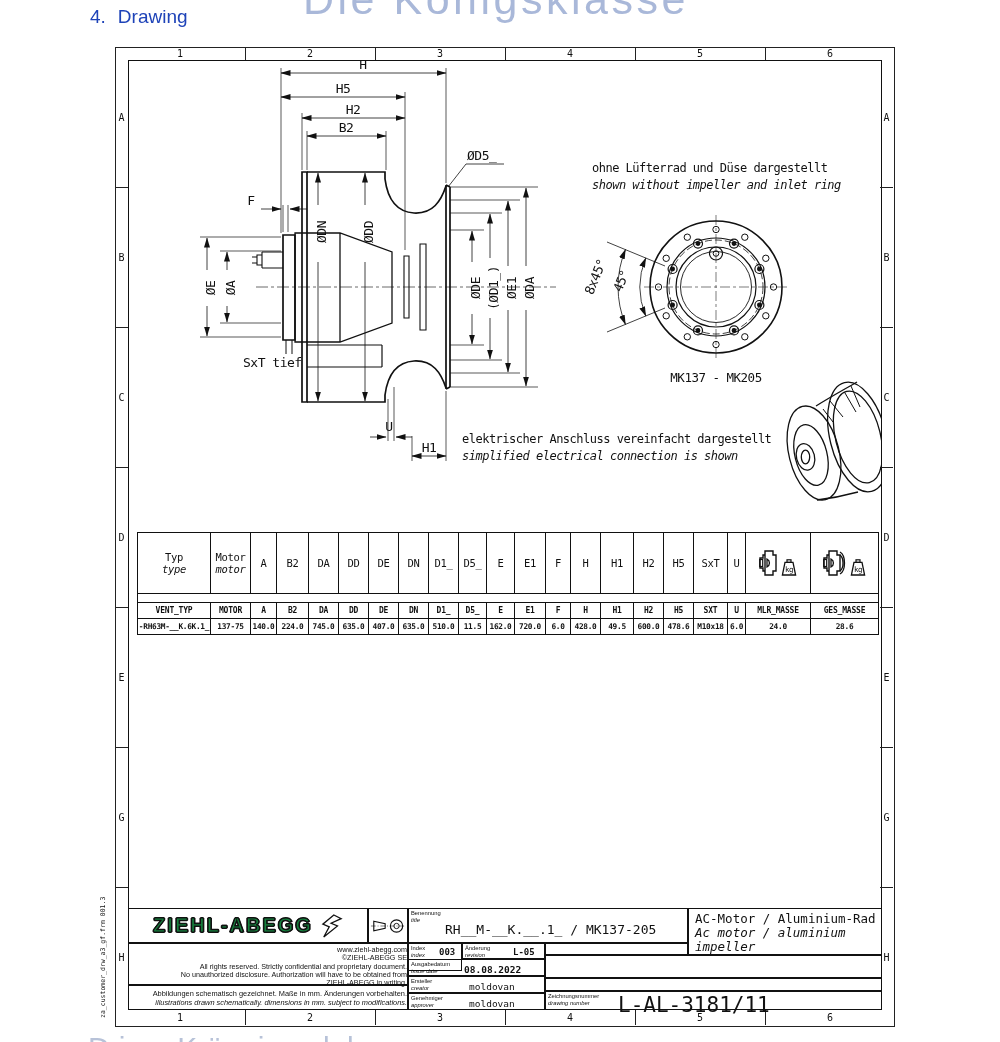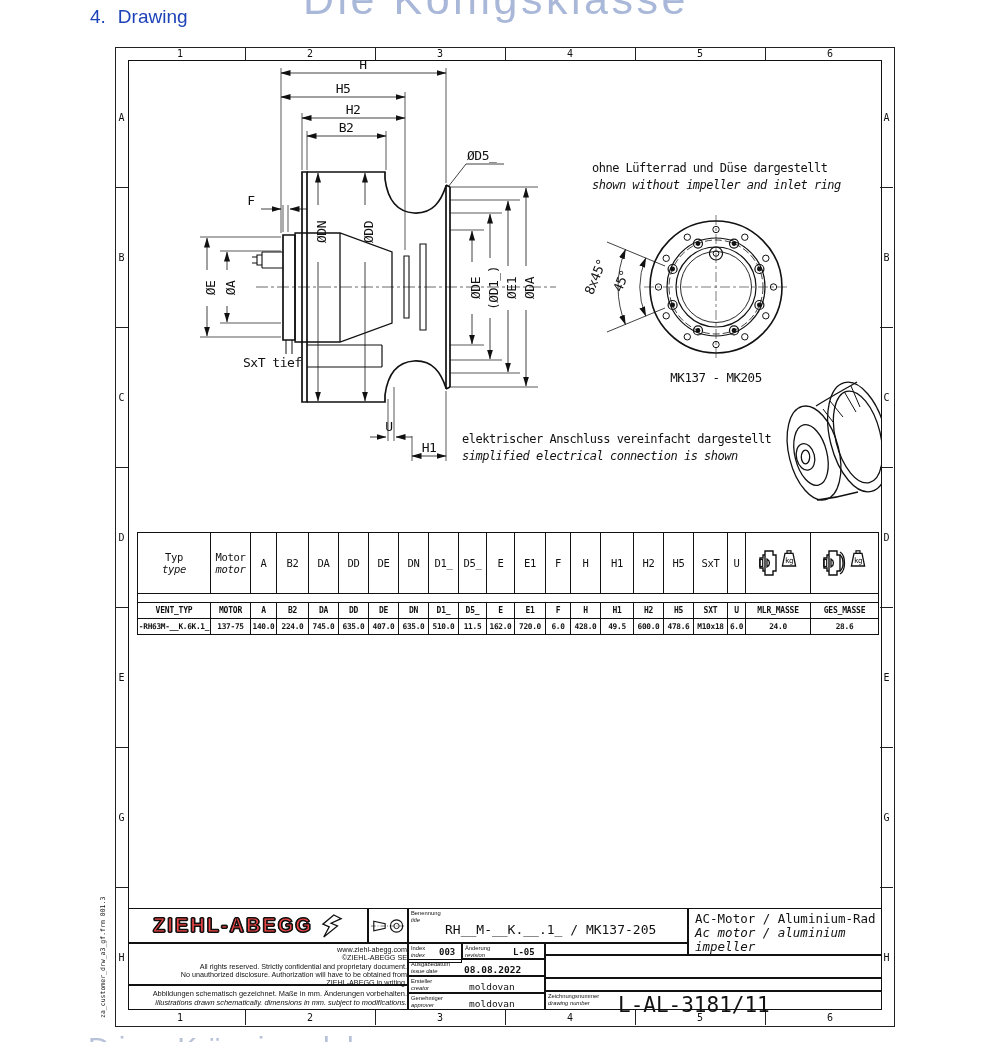--- a/index.html
+++ b/index.html
@@ -21,27 +21,27 @@
   
   #dimtable{left:137px;top:532px;}
   table{border-collapse:collapse;table-layout:fixed;}
   td{border:1px solid #111;text-align:center;vertical-align:middle;padding:0;overflow:hidden;white-space:nowrap;}
   tr.hd td{height:60px;font:10.5px "DejaVu Sans Mono",monospace;letter-spacing:-0.3px;}
   tr.gap td{height:8px;border-left:1.6px solid #111;border-right:1.6px solid #111;}
   tr.db td{height:15px;font:bold 8px "DejaVu Sans Mono",monospace;letter-spacing:-0.2px;}
   tr.dt td{height:15px;font:bold 7.8px "DejaVu Sans Mono",monospace;letter-spacing:-0.3px;}
   .ital{font-style:italic;}
   .twoLine{line-height:11px;font-size:10px;}
-  .iconcell{display:flex;align-items:flex-start;justify-content:center;gap:2px;}
+  .iconcell{display:flex;align-items:flex-end;justify-content:center;gap:2px;}
   
   #tblock{left:128px;top:908px;width:754px;height:102px;}
   .tb{position:absolute;border:1px solid #111;box-sizing:border-box;}
   .lblstack{position:absolute;left:2px;top:1px;font-size:5.8px;line-height:6.6px;text-align:left;}
   .tbval{font-family:"DejaVu Sans Mono",monospace;font-weight:bold;text-align:center;}
-  #logotext{font-size:20px;font-weight:bold;letter-spacing:2px;color:#ef4444;
+  #logotext{font-size:20px;font-weight:bold;letter-spacing:2px;color:#15803d;
             -webkit-text-stroke:1.2px #111;
             text-shadow:-1px 0 #111,1px 0 #111,0 -1px #111,0 1px #111;}
   .smalltxt{font-size:7.2px;line-height:8.3px;text-align:right;}
   
   #hinweis{left:137px;top:500px;font-size:13px;letter-spacing:-0.5px;}
   #formref{left:99px;top:1018px;transform:rotate(-90deg);transform-origin:0 0;font-size:6.5px;width:140px;}
   svg text{font-family:"DejaVu Sans Mono",monospace;fill:#111;letter-spacing:-0.5px;}
 </style>
 </head>
 <body>
@@ -431,21 +431,21 @@
       <div>All rights reserved. Strictly confidential and proprietary document.</div>
       <div>No unauthorized disclosure. Authorization will have to be obtained from</div>
       <div>ZIEHL-ABEGG in writing.</div>
     </div>
 
     <div class="tb smalltxt" style="left:0;top:77px;width:280px;height:25px;padding:3px 0 0 3px;font-size:7.4px;line-height:9px;">
       <div>Abbildungen schematisch gezeichnet. Maße in mm. Änderungen vorbehalten.</div>
       <div class="ital">illustrations drawn schematically. dimensions in mm. subject to modifications.</div>
     </div>
 
-    <div class="tb" style="left:280px;top:35px;width:54px;height:20px;">
+    <div class="tb" style="left:280px;top:35px;width:54px;height:28px;">
       <div class="lblstack"><span>Index</span><br><span class="ital">index</span></div>
       <div class="tbval abs" style="left:30px;top:3px;font-size:9px;">003</div>
     </div>
     <div class="tb" style="left:334px;top:35px;width:83px;height:16px;">
       <div class="lblstack"><span>Änderung</span><br><span class="ital">revision</span></div>
       <div class="tbval abs" style="left:42px;top:3px;font-size:9px;margin-left:8px;">L-05</div>
     </div>
 
     <div class="tb" style="left:280px;top:51px;width:137px;height:17px;">
       <div class="lblstack"><span>Ausgabedatum</span><br><span class="ital">issue date</span></div>

